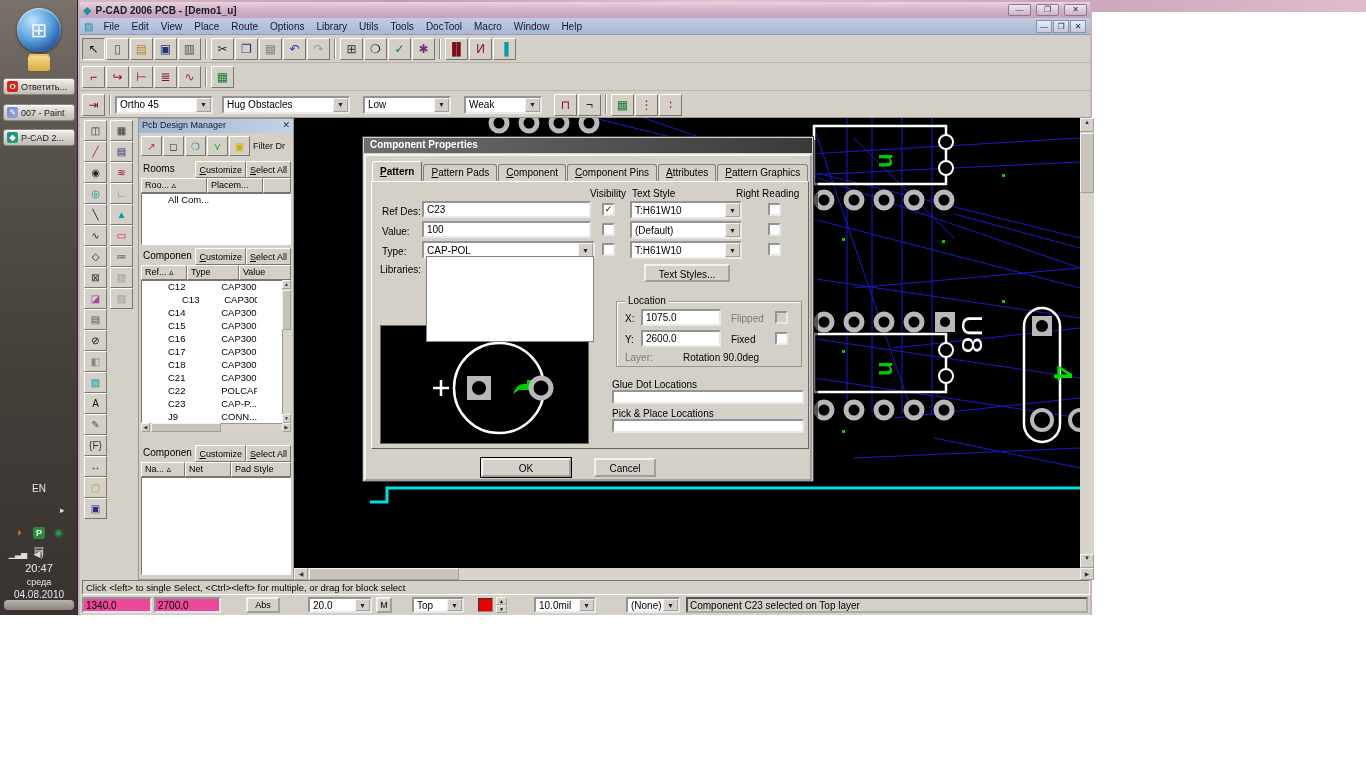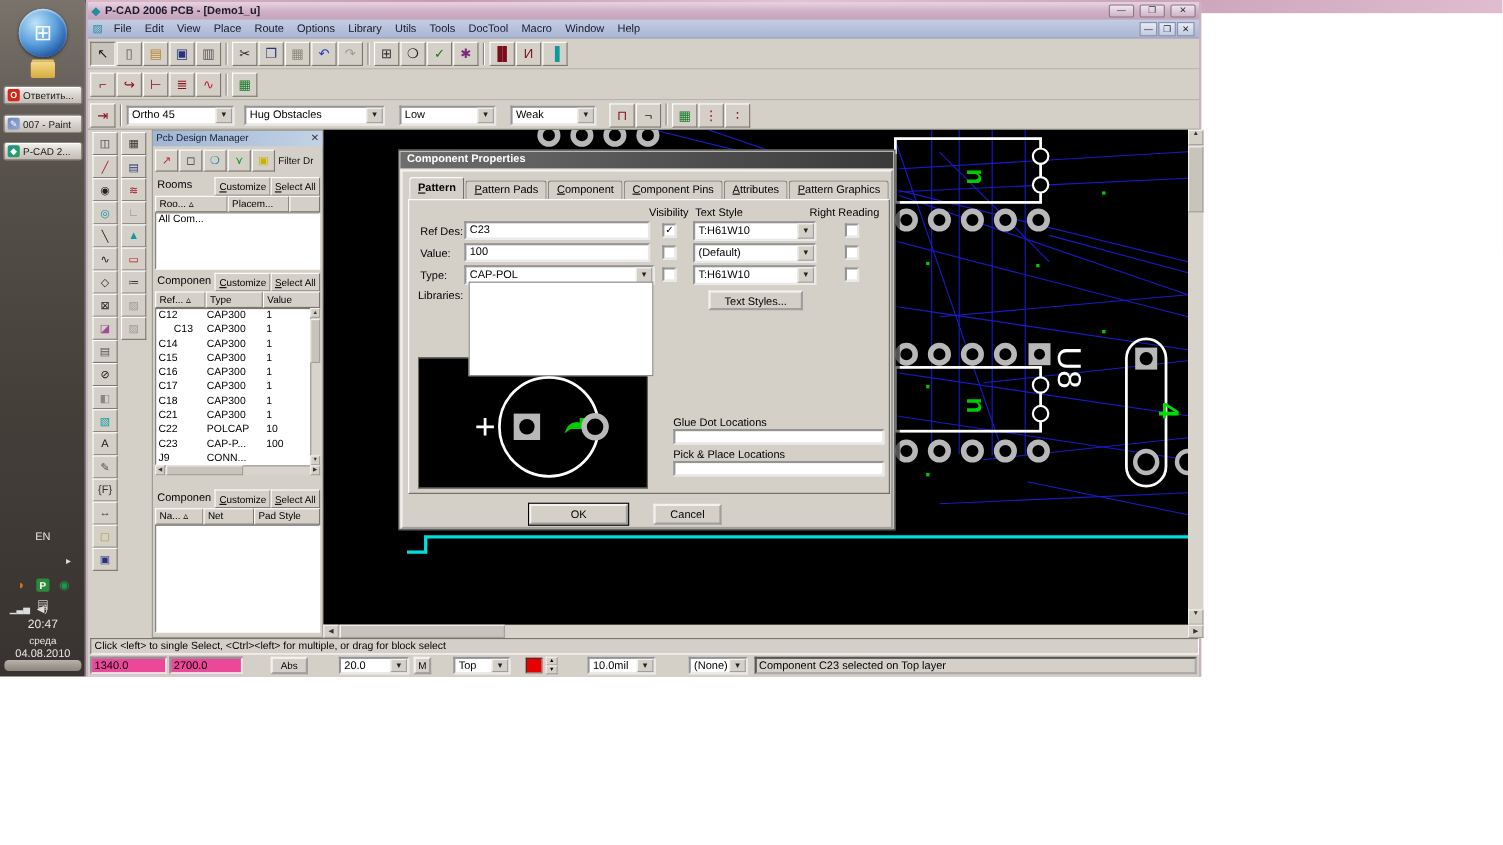--- a/index.html
+++ b/index.html
@@ -87,21 +87,21 @@
   #dm-tools .tb { width:21px; height:20px; font-size:10px; }
   #dm-filter { font-size:9px; color:#111; margin-left:2px; white-space:nowrap; overflow:hidden; }
   .dm-hdr { display:flex; height:17px; }
   .dm-hdr .lbl { flex:1; font-size:10px; padding:2px 2px; color:#000; }
   .hbtn { font-size:9px; background:#d4d0c8; border:1px solid; border-color:#fff #7a766e #7a766e #fff; padding:1px 3px; white-space:nowrap; }
   .hbtn::first-letter { text-decoration:underline; }
   .colrow { display:flex; height:15px; }
   .colcell { font-size:9px; background:#d4d0c8; border:1px solid; border-color:#fff #7a766e #7a766e #fff; padding:1px 3px; overflow:hidden; white-space:nowrap; }
   .list { background:#fff; border:1px solid; border-color:#7a766e #fff #fff #7a766e; overflow:hidden; }
   .lrow { display:flex; height:13px; font-size:9.5px; color:#000; }
-  .lrow span { white-space:nowrap; overflow:hidden; }
+  .lrow span { white-space:nowrap; overflow:hidden;margin-left:24px; }
   .sb-v { position:absolute; width:9px; background:#d8d4cc; border-left:1px solid #9a968e; }
   .sb-h { position:absolute; height:9px; background:#d8d4cc; border-top:1px solid #9a968e; }
   .sb-btn { position:absolute; width:9px; height:9px; background:#d4d0c8; border:1px outset #f4f2ef; font-size:5px; line-height:7px; text-align:center; color:#333; }
   .sb-thumb { position:absolute; background:#c8c4bc; border:1px outset #f4f2ef; }
 
   
   #canvas { left:214px; top:116px; width:786px; height:450px; background:#000; overflow:hidden; }
   #canvas-vsb { left:1000px; top:116px; width:14px; height:450px; background:#d8d4cc; }
   #canvas-hsb { left:214px; top:566px; width:800px; height:12px; background:#d8d4cc; }
   .sb-btn2 { position:absolute; background:#d4d0c8; border:1px outset #f4f2ef; font-size:6px; text-align:center; color:#333; }
@@ -725,20 +725,37 @@
             <svg width="207" height="117" viewBox="0 0 207 117">
               <circle cx="118" cy="62" r="45" fill="none" stroke="#ffffff" stroke-width="2.5"></circle>
               <path d="M 52 62 h 16 M 60 54 v 16" stroke="#fff" stroke-width="2.5"></path>
               <rect x="86" y="50" width="24" height="24" fill="#b8b8b8"></rect>
               <circle cx="98" cy="62" r="7" fill="#000"></circle>
               <path d="M 132 68 q 4 -12 14 -10 v -4 h 14 v 10 h -22 z" fill="#00cc00"></path>
               <circle cx="160" cy="62" r="10" fill="#000" stroke="#b8b8b8" stroke-width="5"></circle>
             </svg>
           </div>
 
+          <div class="group" style="left:244px; top:119px; width:186px; height:66px">
+            <span class="glabel">Location</span>
+            <span class="dlabel" style="left:8px; top:11px">X:</span>
+            <span class="abs" style="left:24px; top:7px; width:80px">
+                <input class="dfield" readonly="" value="1075.0" style="">
+              </span>
+            <span class="dlabel gray" style="left:114px; top:11px">Flipped</span>
+            <span class="cb dis" style="left:158px; top:9px"></span>
+            <span class="dlabel" style="left:8px; top:32px">Y:</span>
+            <span class="abs" style="left:24px; top:28px; width:80px">
+                <input class="dfield" readonly="" value="2600.0" style="">
+              </span>
+            <span class="dlabel" style="left:114px; top:32px">Fixed</span>
+            <span class="cb" style="left:158px; top:30px"></span>
+            <span class="dlabel gray" style="left:8px; top:50px">Layer:</span>
+            <span class="dlabel" style="left:66px; top:50px">Rotation 90.0deg</span>
+          </div>
 
           <span class="dlabel" style="left:240px; top:197px">Glue Dot Locations</span>
           <span class="abs" style="left:240px; top:208px; width:192px">
               <input class="dfield" style="height: 14px;" readonly="">
             </span>
           <span class="dlabel" style="left:240px; top:226px">Pick &amp; Place Locations</span>
           <span class="abs" style="left:240px; top:237px; width:192px">
               <input class="dfield" style="height: 14px;" readonly="">
             </span>
         </div>

